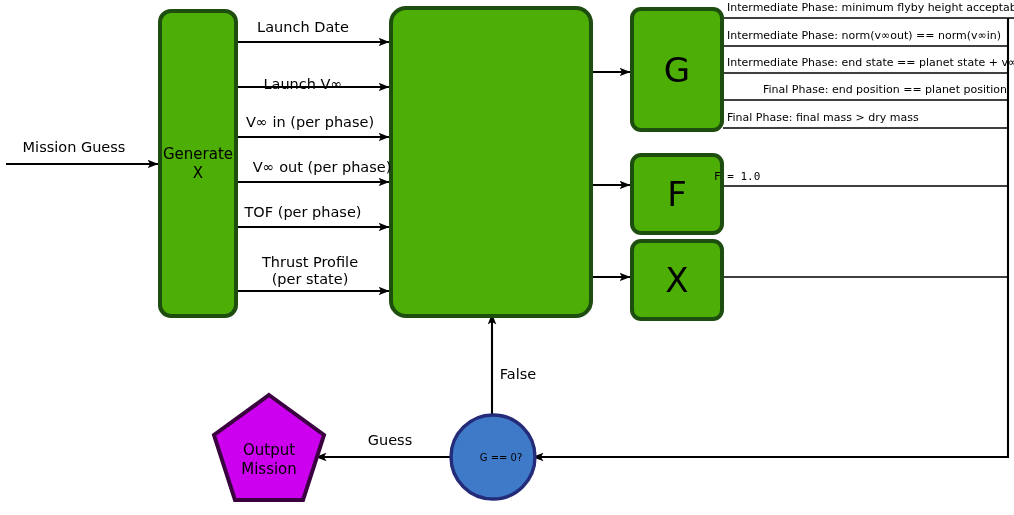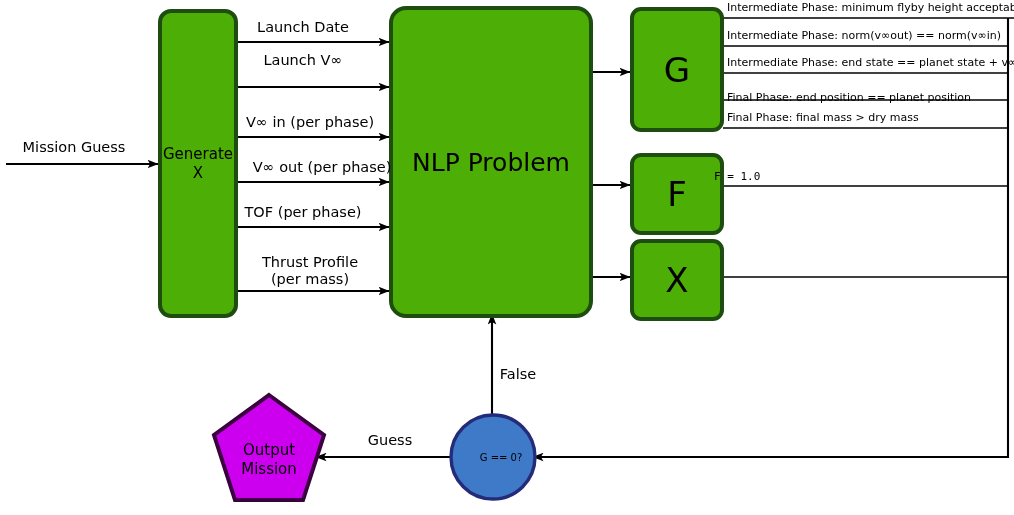--- a/index.html
+++ b/index.html
@@ -107,45 +107,44 @@
     </g>
   </svg>
 
   <div class="lbl edge-label lbl-center" style="left:74px; top:139px;">Mission Guess</div>
 
   <div class="node-text small-node-text" style="left:160px; top:11px; width:76px; height:305px; flex-direction:column;">
     <span>Generate</span>
     <span>X</span>
   </div>
 
-  <div class="node-text big-node-text" style="left:391px; top:8px; width:200px; height:308px;">NLP Problem</div>
 
   <div class="node-text letter-node-text" style="left:632px; top:9px; width:90px; height:121px;">G</div>
   <div class="node-text letter-node-text" style="left:632px; top:155px; width:90px; height:78px;">F</div>
   <div class="node-text letter-node-text" style="left:632px; top:241px; width:90px; height:78px;">X</div>
 
   <div class="node-text cond-node-text" style="left:451px; top:441px; width:84px; height:32px;">G  == 0?</div>
 
   <div class="node-text pent-node-text" style="left:214px; top:425px; width:110px; height:70px; flex-direction:column;">
     <span>Output</span>
     <span>Mission</span>
   </div>
 
   <div class="lbl edge-label lbl-center" style="left:303px; top:19px;">Launch Date</div>
-  <div class="lbl edge-label lbl-center" style="left:303px; top:52px;">Launch V∞</div>
+  <div class="lbl edge-label lbl-center" style="left:303px; top:76px;">Launch V∞</div>
   <div class="lbl edge-label lbl-center" style="left:310px; top:114px;">V∞ in (per phase)</div>
   <div class="lbl edge-label lbl-center" style="left:322px; top:159px;">V∞ out (per phase)</div>
   <div class="lbl edge-label lbl-center" style="left:303px; top:204px;">TOF (per phase)</div>
   <div class="lbl edge-label lbl-center" style="left:310px; top:254px;">Thrust Profile</div>
-  <div class="lbl edge-label lbl-center" style="left:310px; top:271px;">(per mass)</div>
+  <div class="lbl edge-label lbl-center" style="left:310px; top:271px;">(per state)</div>
 
   <div class="lbl constraint-label" style="left:727px; top:2px;">Intermediate Phase: minimum flyby height acceptable</div>
   <div class="lbl constraint-label" style="left:727px; top:30px;">Intermediate Phase: norm(v∞out) == norm(v∞in)</div>
   <div class="lbl constraint-label" style="left:727px; top:57px;">Intermediate Phase: end state == planet state + v∞</div>
-  <div class="lbl constraint-label" style="left:727px; top:84px;margin-top:8px;">Final Phase: end position == planet position</div>
+  <div class="lbl constraint-label" style="left:763px; top:84px;">Final Phase: end position == planet position</div>
   <div class="lbl constraint-label" style="left:727px; top:112px;">Final Phase: final mass &gt; dry mass</div>
 
   <div class="lbl mono-label" style="left:714px; top:171px;">F = 1.0</div>
 
   <div class="lbl edge-label lbl-center" style="left:518px; top:366px;">False</div>
   <div class="lbl edge-label lbl-center" style="left:390px; top:432px;">Guess</div>
 
 </div>
 
 </body></html>

